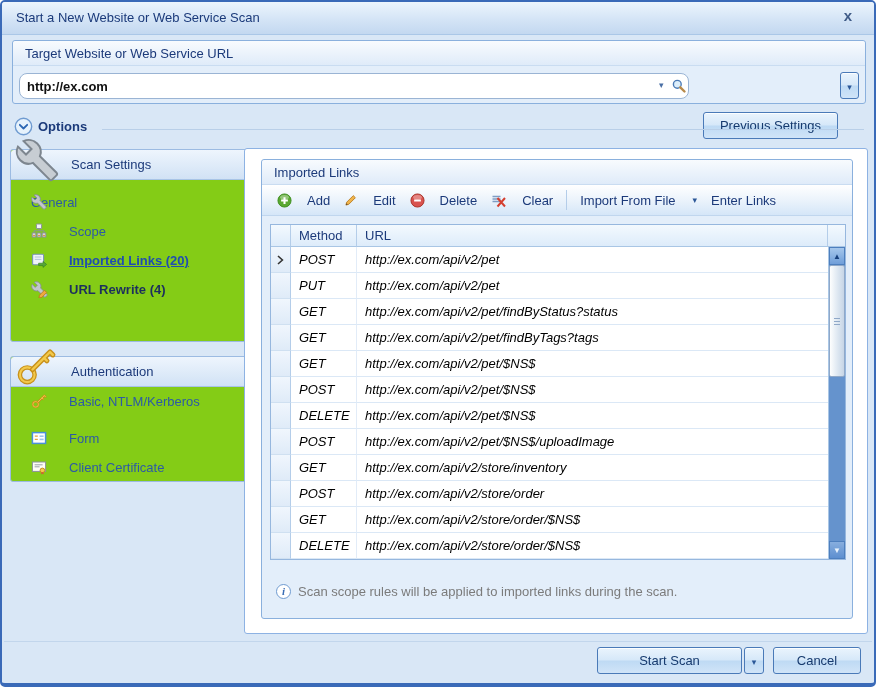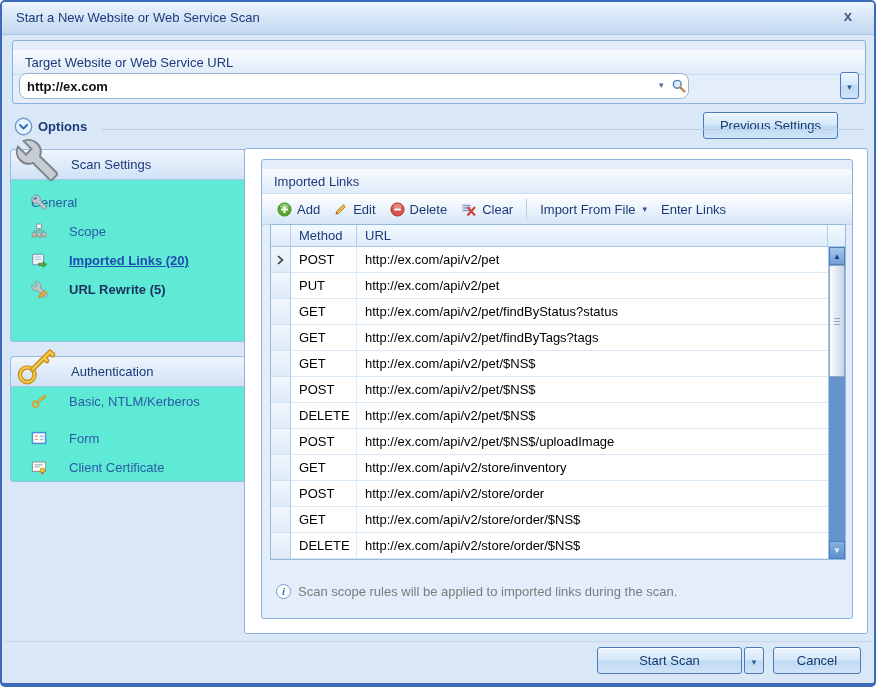--- a/index.html
+++ b/index.html
@@ -23,21 +23,20 @@
     position:absolute; right:16px; top:5px; width:20px; height:20px;
     color:#3f5b87; font-weight:bold; font-size:15px; text-align:center; cursor:pointer;
   }
 
   
   .grpbox{ position:absolute; border:1px solid #8ab0dd; border-radius:3px; background:#e3eefa; }
   .grphead{
     height:25px; line-height:25px; padding-left:12px; color:#1c3a7a;
     background:linear-gradient(#f8fbfe,#dfebf9); border-bottom:1px solid #c9dcf1;
     border-radius:3px 3px 0 0;
-    margin-top:9px;
   }
 
   
   .target-box{ left:10px; top:38px; width:854px; height:64px; }
   .url-input{
     position:absolute; left:6px; top:32px; width:670px; height:26px;
     background:#fff; border:1px solid #9ab4d4; border-radius:8px;
     font-family:"Liberation Sans",sans-serif; font-size:13px; font-weight:bold; color:#111;
     padding:0 40px 0 7px;
   }
@@ -56,21 +55,21 @@
 
   
   .options-row{ position:absolute; left:0; top:112px; right:0; height:26px; }
   .options-row .chev{ position:absolute; left:12px; top:3px; cursor:pointer; }
   .options-row .lbl{ position:absolute; left:36px; top:5px; color:#1b3a7a; font-weight:bold; }
   .options-row .rule{ position:absolute; left:100px; right:10px; top:15px; height:1px; background:#b9cfe8; }
 
   
   .sidebox{
     position:absolute; left:8px; width:246px;
-    background:#5eead4; border:1px solid #9cbbe2; border-radius:3px;
+    background:#84cc16; border:1px solid #9cbbe2; border-radius:3px;
   }
   .sidehead{
     position:relative; height:30px; line-height:30px; padding-left:60px; color:#1c3a7a;
     background:linear-gradient(#eef5fd,#d1e2f5); border-bottom:1px solid #a8c4e6;
     border-radius:3px 3px 0 0;
   }
   .sidehead .bigicon{ position:absolute; left:4px; top:-12px; }
   .side-item{
     position:relative; height:29px; line-height:29px; padding-left:58px;
     color:#2c5aa6; cursor:pointer;
@@ -84,36 +83,36 @@
     position:absolute; left:242px; top:146px; width:624px; height:486px;
     background:#fff; border:1px solid #8db2e3; border-radius:3px;
   }
   .links-box{ left:16px; top:10px; width:592px; height:460px; }
 
   .toolbar{
     height:31px; background:linear-gradient(#ffffff,#e9f2fb 55%,#d5e6f8);
     border-bottom:1px solid #c0d6ee; display:flex; align-items:center; padding-left:8px;
     color:#1c3a7a;
   }
-  .tb-btn{ display:flex; align-items:center; gap:5px; padding:0 7px; height:24px; cursor:pointer; white-space:nowrap; }
+  .tb-btn{ display:flex; align-items:center; gap:15px; padding:0 7px; height:24px; cursor:pointer; white-space:nowrap; }
   .tb-sep{ width:1px; height:20px; background:#b4cde9; margin:0 6px; }
   .tb-btn .caret{ font-size:9px; color:#2b5797; margin-left:2px; }
 
   
   .table{
     position:absolute; left:8px; top:64px; width:576px; height:336px;
     background:#fff; border:1px solid #96b7de;
   }
   .thead{ display:flex; height:22px; background:linear-gradient(#f3f9fe,#dcebfa); color:#1c3a7a; }
   .th{ border-right:1px solid #b4cde9; border-bottom:1px solid #a9c6e5; line-height:21px; padding-left:8px; }
   .th.sel{ width:20px; padding:0; }
   .th.method{ width:66px; }
   .th.url{ flex:1; }
   .th.corner{ width:17px; padding:0; border-right:none; }
-  .tbody{ margin-right:17px; }
+  .tbody{ margin-right:17px;font-style:italic; }
   .tr{ display:flex; height:26px; cursor:default; }
   .td{ line-height:25px; border-bottom:1px solid #dbe8f6; white-space:nowrap; overflow:hidden; }
   .td.sel{
     width:20px; background:linear-gradient(#f0f6fd,#dfebf8);
     border-right:1px solid #b4cde9; border-bottom:1px solid #cfe0f1;
     display:flex; align-items:center; justify-content:center;
   }
   .td.method{ width:66px; padding-left:8px; border-right:1px solid #e2ecf8; color:#000; }
   .td.url{ flex:1; padding-left:8px; color:#000; }
 
@@ -233,21 +232,21 @@
       </span>
       <span>Imported Links (20)</span>
     </div>
     <div class="side-item bold">
       <span class="sicon">
         <svg width="17" height="17" viewBox="0 0 24 24">
           <path d="M22.7 19l-9.1-9.1c.9-2.3.4-5-1.5-6.9-2-2-5-2.4-7.4-1.3L9 6 6 9 1.6 4.7C.4 7.1.9 10.1 2.9 12.1c1.9 1.9 4.6 2.4 6.9 1.5l9.1 9.1c.4.4 1 .4 1.4 0l2.3-2.3c.5-.4.5-1.1.1-1.4z" fill="#c0c6cc" stroke="#858e97" stroke-width="1.2"></path>
           <path d="M12 20l7-7 3.2 3.2-7 7-4 .8z" fill="#f0a93b" stroke="#b97a1a" stroke-width="1.2"></path>
         </svg>
       </span>
-      <span>URL Rewrite (5)</span>
+      <span>URL Rewrite (4)</span>
     </div>
   </div>
 
   <div class="sidebox" style="top:354px; height:126px;">
     <div class="sidehead">
       <span class="bigicon">
         <svg width="42" height="42" viewBox="0 0 24 24">
           <circle cx="7" cy="17" r="4.2" fill="none" stroke="#c8901a" stroke-width="2.6"></circle>
           <circle cx="7" cy="17" r="4.2" fill="none" stroke="#f2c94c" stroke-width="1.2"></circle>
           <path d="M10 14L20 4M20 4l1.6 1.6M16.6 7.4l1.6 1.6" fill="none" stroke="#c8901a" stroke-width="3" stroke-linecap="round"></path>

